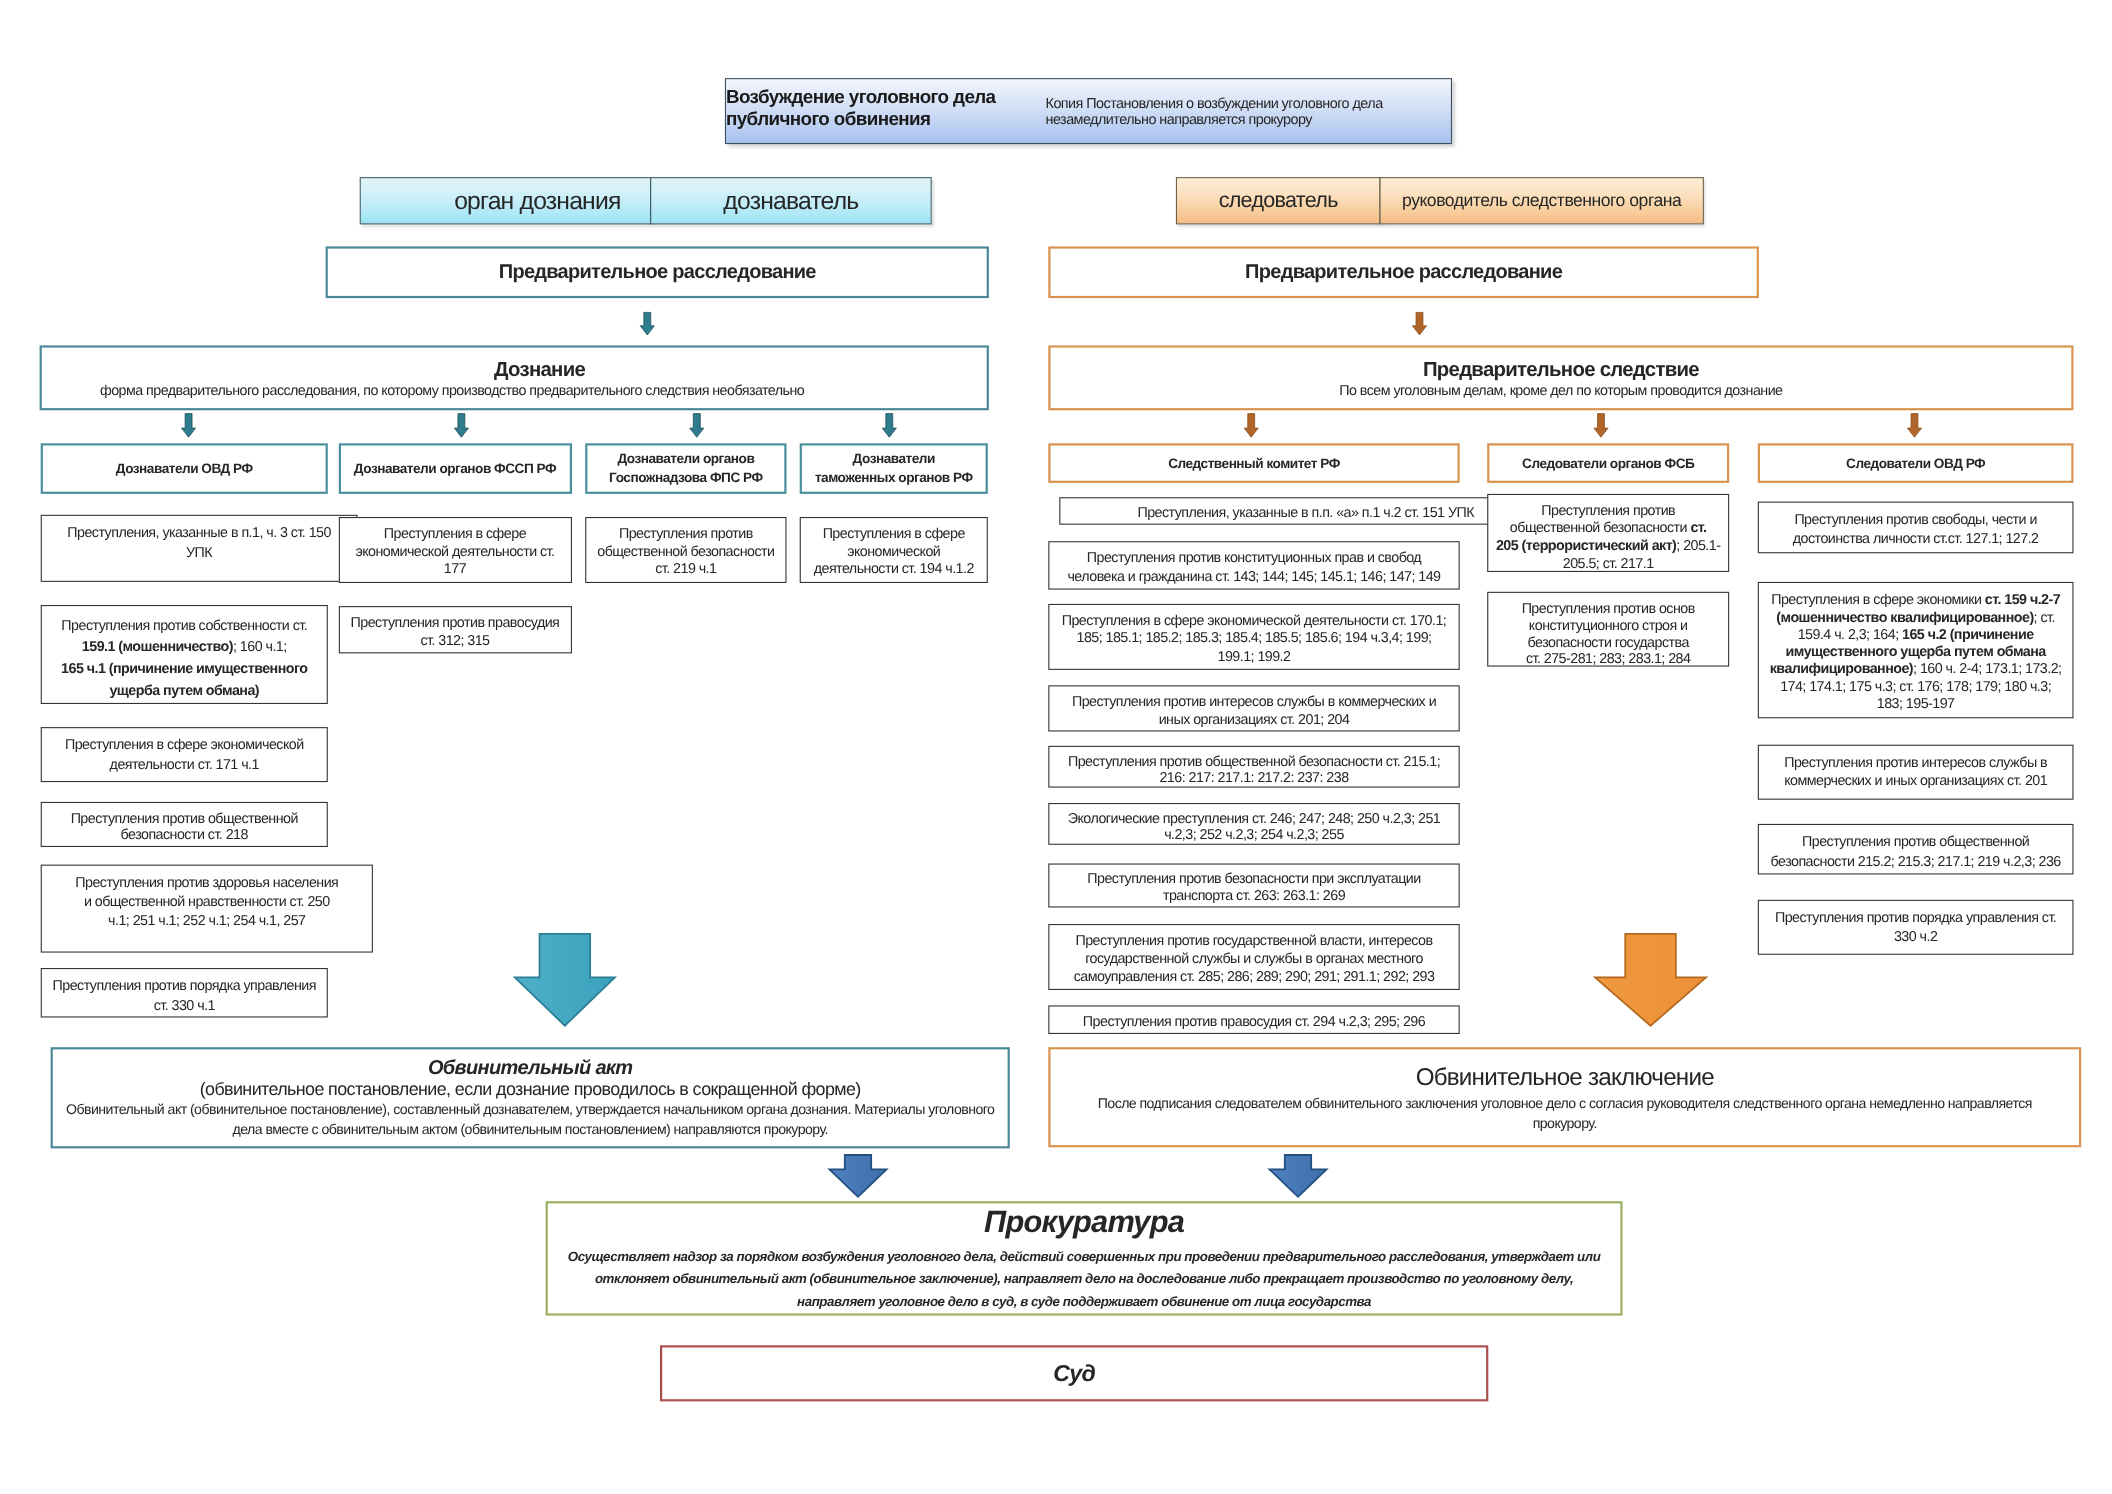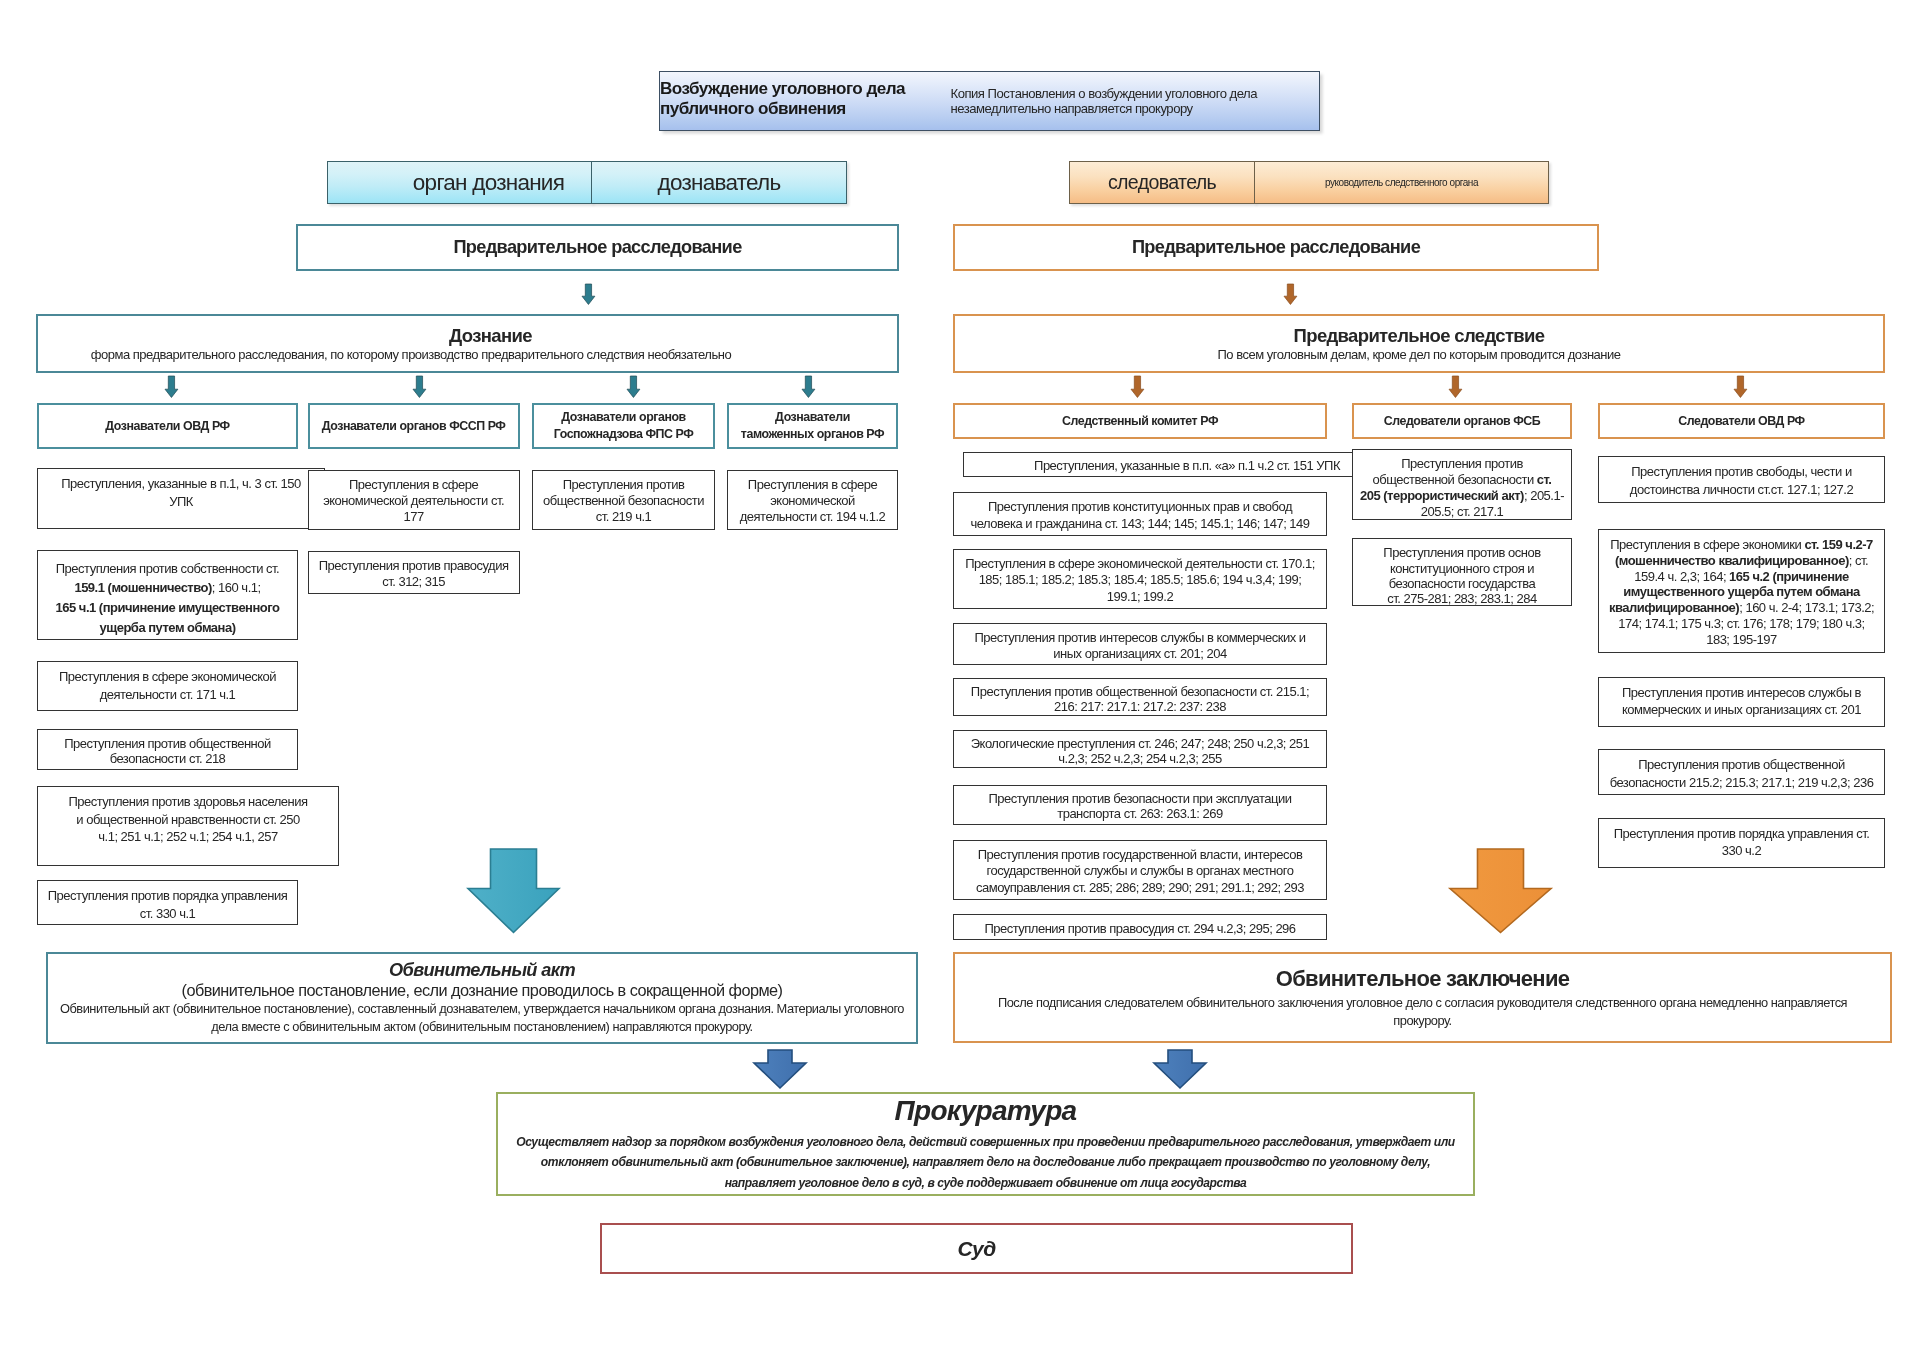--- a/index.html
+++ b/index.html
@@ -36,21 +36,21 @@
       box-shadow:2px 2px 2.5px rgba(0,0,0,0.13); }
   #left-roles .rolecell:first-child { width:265px; padding-left:58px; }
   #left-roles .rolecell:last-child { width:256px; margin-left:-1px; }
   #left-roles .rolecell span { font-size:22.5px; letter-spacing:-0.75px;}
   #right-roles { left:1069px; top:161px; width:480px; }
   #right-roles .rolecell { border:1.2px solid #6d6049;
       background:linear-gradient(to bottom,#fdecd5 0%,#fbe1c0 35%,#f9cf9f 70%,#f6c08a 95%,#f5bc85 100%);
       box-shadow:2px 2px 2.5px rgba(0,0,0,0.13); }
   #right-roles .rolecell:first-child { width:186px; }
   #right-roles .rolecell:last-child { width:295px; margin-left:-1px; }
-  #right-roles .rolecell span { font-size:10px; letter-spacing:-0.45px;}
+  #right-roles .rolecell span { font-size:16px; letter-spacing:-0.45px;}
   #right-roles .rolecell:first-child span { font-size:19.6px; letter-spacing:-0.65px;}
 
   
   .obox { display:flex; flex-direction:column; align-items:center; justify-content:center;
           text-align:center; background:#fff; }
   .teal { border:2.6px solid #4b8897; }
   .orange { border:2.8px solid #d9934f; }
   .thinbox { border:1.7px solid #333333; background:#fff;
              display:flex; align-items:flex-start; justify-content:center; text-align:center;
              padding:6px 5px 2px; font-size:13px; line-height:17.5px; letter-spacing:-0.5px;}
@@ -60,21 +60,21 @@
   .headbox.teal { border:2.7px solid #4b8f9d; }
   .headbox.orange { border:2.8px solid #d9934f; }
 
   .stage { font-weight:bold; font-size:18.2px; letter-spacing:-0.65px;}
   .ftitle { font-weight:bold; font-size:18.5px; letter-spacing:-0.65px;}
   .fsub { font-size:13px; margin-top:0px; letter-spacing:-0.5px;}
 
   b { font-weight:bold; }
 
   .res-title-i { font-weight:bold; font-style:italic; font-size:18.2px; letter-spacing:-0.6px; }
-  .res-title   { font-weight:bold; font-size:22px; letter-spacing:-0.7px; }
+  .res-title   { font-weight:normal; font-size:22px; letter-spacing:-0.7px; }
   .res-sub1    { font-size:16.3px; letter-spacing:-0.55px; margin-top:0px; }
   .res-body    { font-size:12.85px; line-height:17.6px; letter-spacing:-0.5px; }
   #prosecutor-title { font-weight:bold; font-style:italic; font-size:28px; letter-spacing:-0.7px; }
   #prosecutor-body  { font-weight:bold; font-style:italic; font-size:12.1px; line-height:20.5px;
                       letter-spacing:-0.4px; margin-top:5px; }
   #court-title { font-weight:bold; font-style:italic; font-size:21px; letter-spacing:-0.6px; }
 </style>
 </head>
 <body>
 

